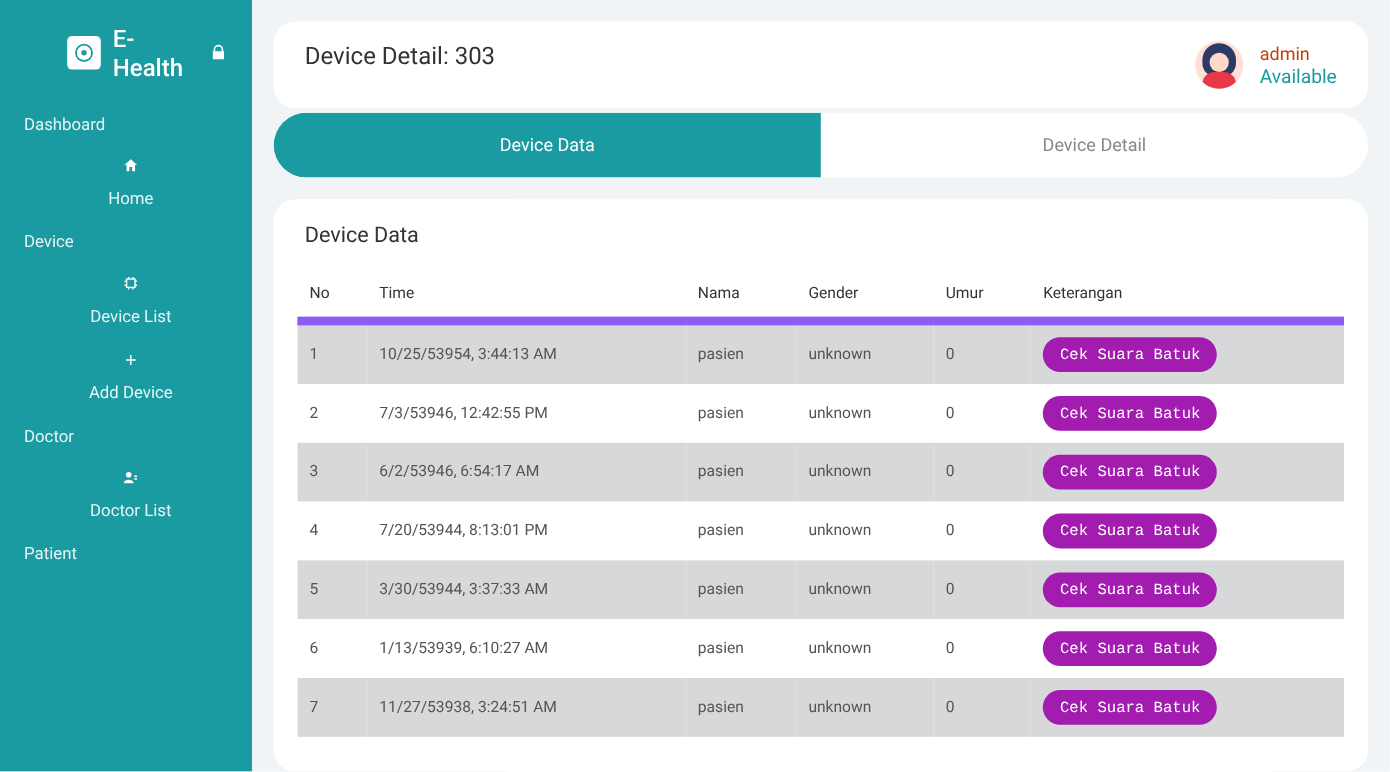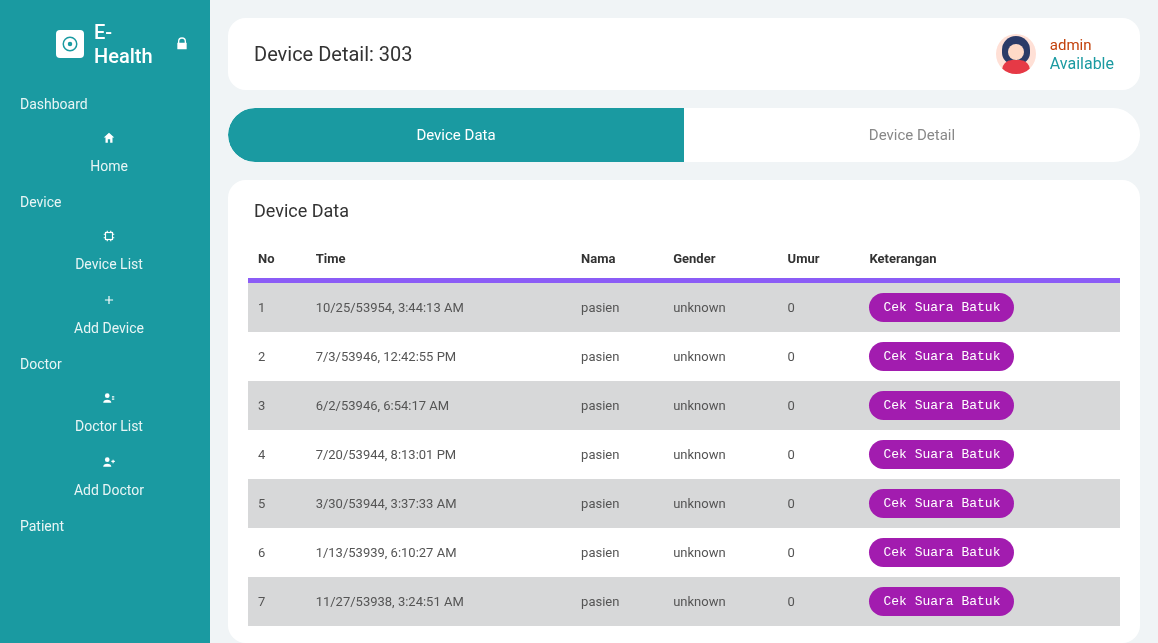--- a/index.html
+++ b/index.html
@@ -66,23 +66,22 @@
   flex: 1;
   padding: 18px 18px 0 18px;
   display: flex;
   flex-direction: column;
 }
 .header-card {
   background: #fff;
   border-radius: 18px;
   padding: 16px 26px;
   display: flex;
-  align-items: center;
   justify-content: space-between;
-  margin-bottom: 18px;
+  margin-bottom: 4px;
   gap: 28px;
 }
 .header-title {
   font-size: 20px;
   font-weight: 400;
   color: #333;
 }
 .user-block {
   display: flex;
   align-items: center;
@@ -154,24 +153,24 @@
   margin-bottom: 18px;
   padding-left: 6px;
 }
 table {
   width: 100%;
   border-collapse: collapse;
   font-size: 13px;
 }
 th {
   text-align: left;
-  font-weight: 700;
+  font-weight: 400;
   color: #333;
   padding: 12px 10px;
-  border-bottom: 5px solid #8b5cf6;
+  border-bottom: 7px solid #8b5cf6;
 }
 td {
   padding: 10px 10px;
   color: #555;
 }
 tbody tr:nth-child(odd) { background: #d7d8d9; }
 tbody tr:nth-child(even) { background: #fff; }
 .btn-action {
   background: #a21caf;
   color: #fff;
@@ -236,30 +235,20 @@
       <div class="nav-item">
         <span class="icon">
           <svg width="14" height="14" viewBox="0 0 24 24" fill="#fff">
             <circle cx="9" cy="8" r="4"></circle>
             <path d="M2 20c0-3 3-5 7-5s7 2 7 5"></path>
             <path d="M17 10h4M17 14h4" stroke="#fff" stroke-width="2"></path>
           </svg>
         </span>
         <span>Doctor List</span>
       </div>
-      <div class="nav-item">
-        <span class="icon">
-          <svg width="14" height="14" viewBox="0 0 24 24" fill="#fff">
-            <circle cx="9" cy="8" r="4"></circle>
-            <path d="M2 20c0-3 3-5 7-5s7 2 7 5"></path>
-            <path d="M19 8v6M16 11h6" stroke="#fff" stroke-width="2"></path>
-          </svg>
-        </span>
-        <span>Add Doctor</span>
-      </div>
       <div class="section-label">Patient</div>
     </div>
 </aside>
 
 <main class="main">
 
   <div class="header-card">
     <div class="header-title">Device Detail: 303</div>
     <div class="user-block">
       <div class="avatar">

